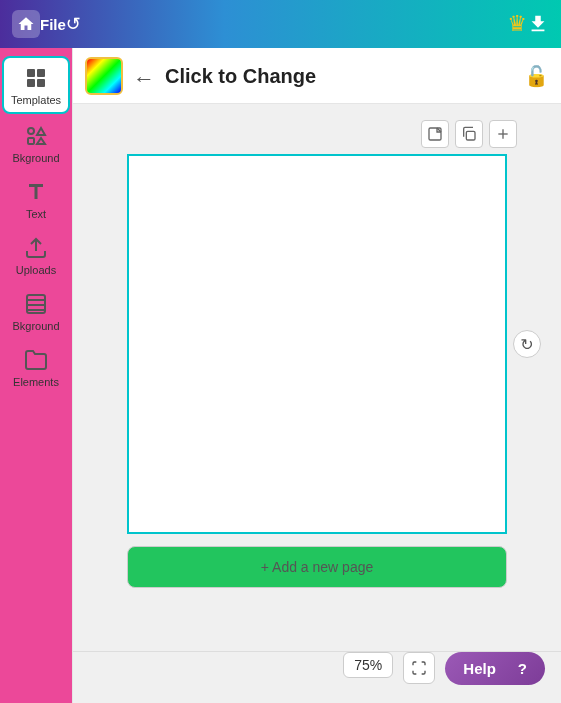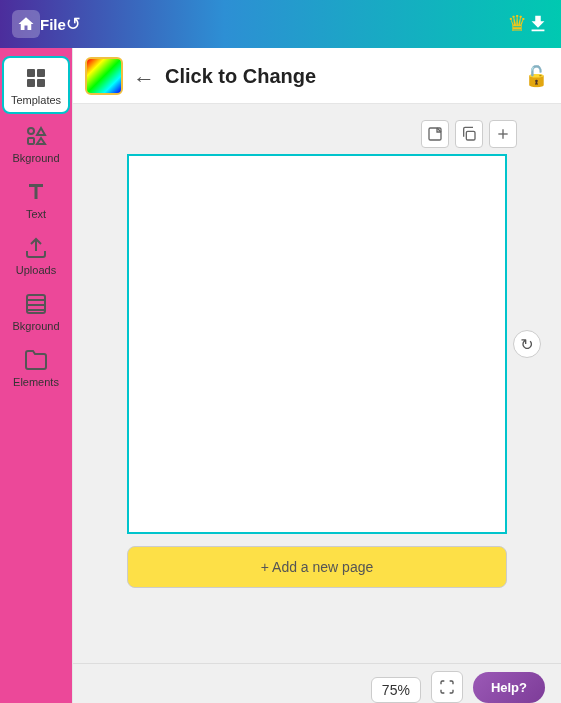--- a/index.html
+++ b/index.html
@@ -198,33 +198,33 @@
       color: #555;
     }
 
     
     .add-page-btn {
       margin-top: 12px;
       width: 380px;
       height: 42px;
       border: 1px solid #ccc;
       border-radius: 8px;
-      background: #fde047;
+      background: #22c55e;
       font-size: 14px;
       color: #555;
       cursor: pointer;
       display: flex; align-items: center; justify-content: center;
     }
 
     
     .bottom-bar {
-      height: 40px;
+      height: 52px;
       background: #f0f0f0;
       display: flex;
-      align-items: flex-end;
+      align-items: flex-start;
       justify-content: flex-end;
       padding: 0 16px;
       gap: 10px;
       flex-shrink: 0;
       border-top: 1px solid #ddd;
     }
     .zoom-badge {
       background: white;
       border: 1px solid #ccc;
       border-radius: 6px;
@@ -242,24 +242,24 @@
       font-size: 16px;
       cursor: pointer;
       color: #555;
     }
     .help-btn {
       background: linear-gradient(135deg, #9b59b6, #7d3c98);
       color: white;
       border: none;
       border-radius: 24px;
       padding: 8px 18px;
-      font-size: 13px;
+      font-size: 15px;
       font-weight: 600;
       cursor: pointer;
-      display: flex; align-items: center; gap: 0;
+      display: flex; align-items: center; gap: 22px;
     }
 
     
     svg { display: block; }
   </style>
 </head>
 <body>
 
 <div class="header">
   <div class="header-home">

